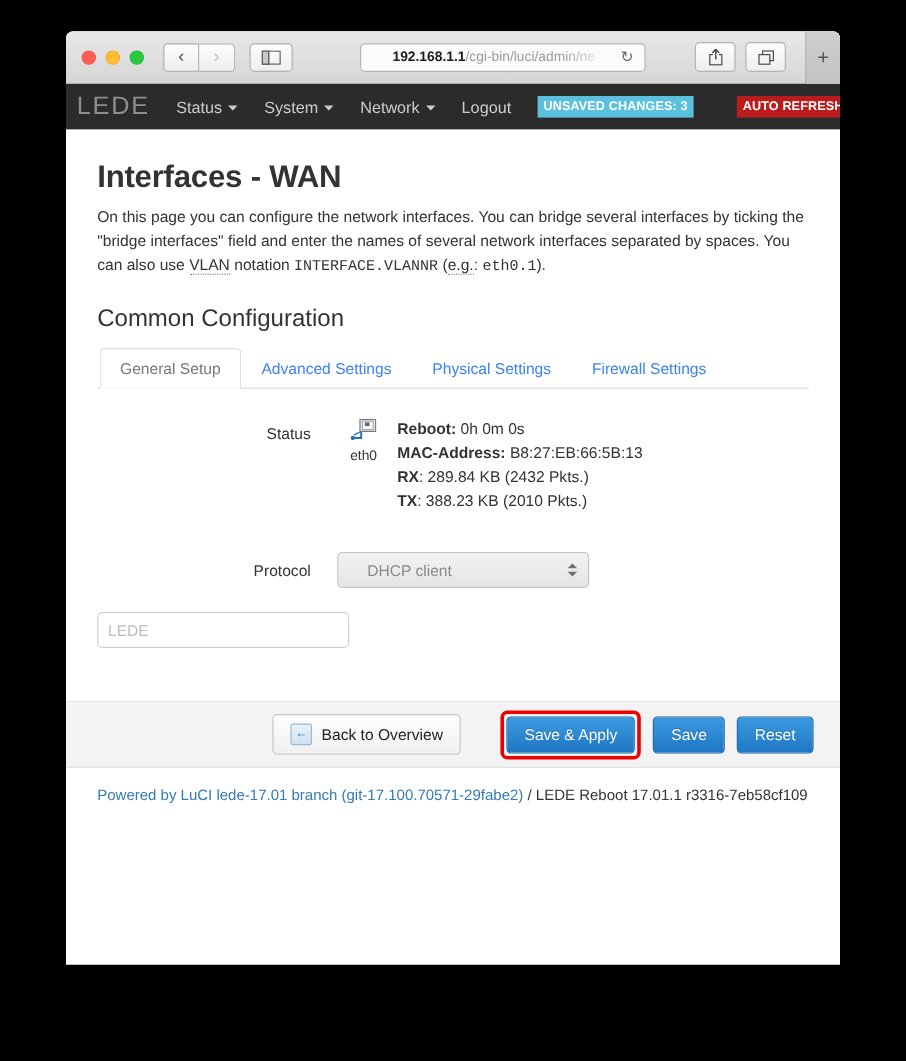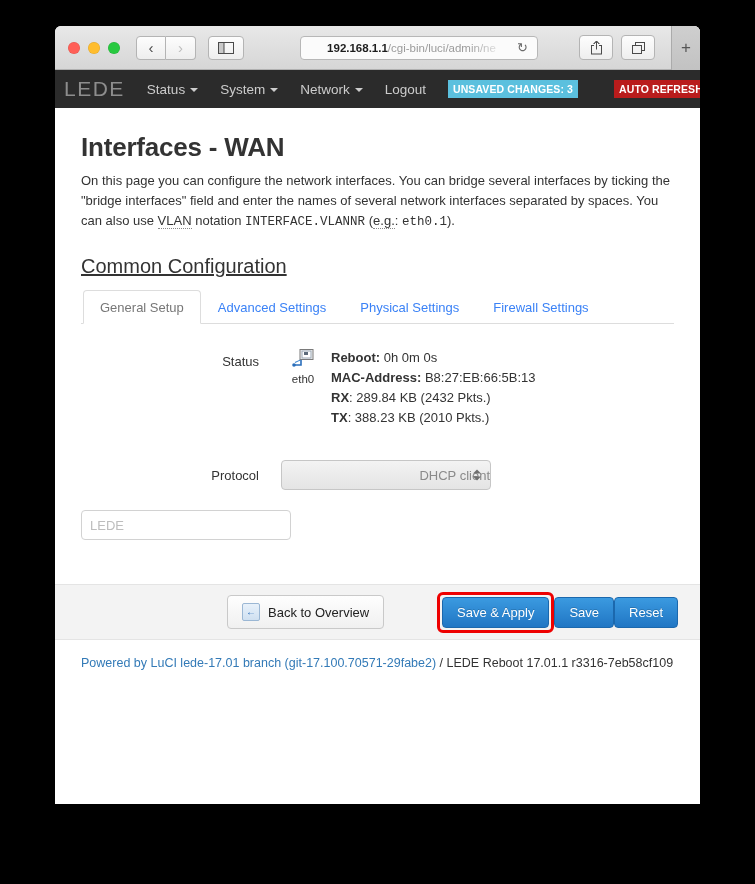--- a/index.html
+++ b/index.html
@@ -168,21 +168,20 @@
   p.page-desc code, .mono {
     font-family: "Liberation Mono", monospace;
     font-size: 12.5px;
   }
 
   h2.section-title {
     font-size: 20px;
     color: #333333;
     font-weight: normal;
     margin: 0 0 12px 0;
-    text-decoration: underline;
   }
 
   
   .tabs {
     display: flex;
     border-bottom: 1px solid #dddddd;
     margin: 0 0 0 0;
     padding-left: 2px;
   }
   .tab {
@@ -232,24 +231,23 @@
     height: 30px;
     font-size: 13px;
     font-family: "Liberation Sans", sans-serif;
     box-sizing: border-box;
     border-radius: 4px;
   }
   select.ctrl-select {
     border: 1px solid #c6c6c6;
     background: linear-gradient(to bottom, #f3f3f3, #e4e4e4);
     color: #8a8a8a;
-    padding: 0 0;
+    padding: 0 24px;
     -webkit-appearance: none;
     appearance: none;
-    text-align: right;
   }
   .select-wrap { position: relative; display: inline-block; }
   .select-arrows {
     position: absolute;
     right: 10px; top: 50%;
     transform: translateY(-50%);
     pointer-events: none;
     display: flex; flex-direction: column; gap: 3px;
   }
   .select-arrows i { display: block; width: 0; height: 0; border-left: 4px solid transparent; border-right: 4px solid transparent; }
@@ -302,21 +300,21 @@
     border-radius: 2px;
     display: flex; align-items: center; justify-content: center;
     color: #2a6ebb; font-size: 10px; line-height: 1;
   }
   .btn-primary {
     background: linear-gradient(to bottom, #3b9ae0, #2076c4);
     border-color: #1b68ad;
     color: #ffffff;
     text-shadow: 0 -1px 0 rgba(0,0,0,0.18);
   }
-  .right-actions { margin-left: auto; display: flex; align-items: center; }
+  .right-actions { margin-left: auto; display: flex; gap: 10px; align-items: center; }
   .highlight-ring {
     border: 3px solid #ee0000;
     border-radius: 6px;
     padding: 2px;
     display: inline-flex;
   }
 
   .footer {
     padding: 16px 26px 0 26px;
     font-size: 12.5px;

